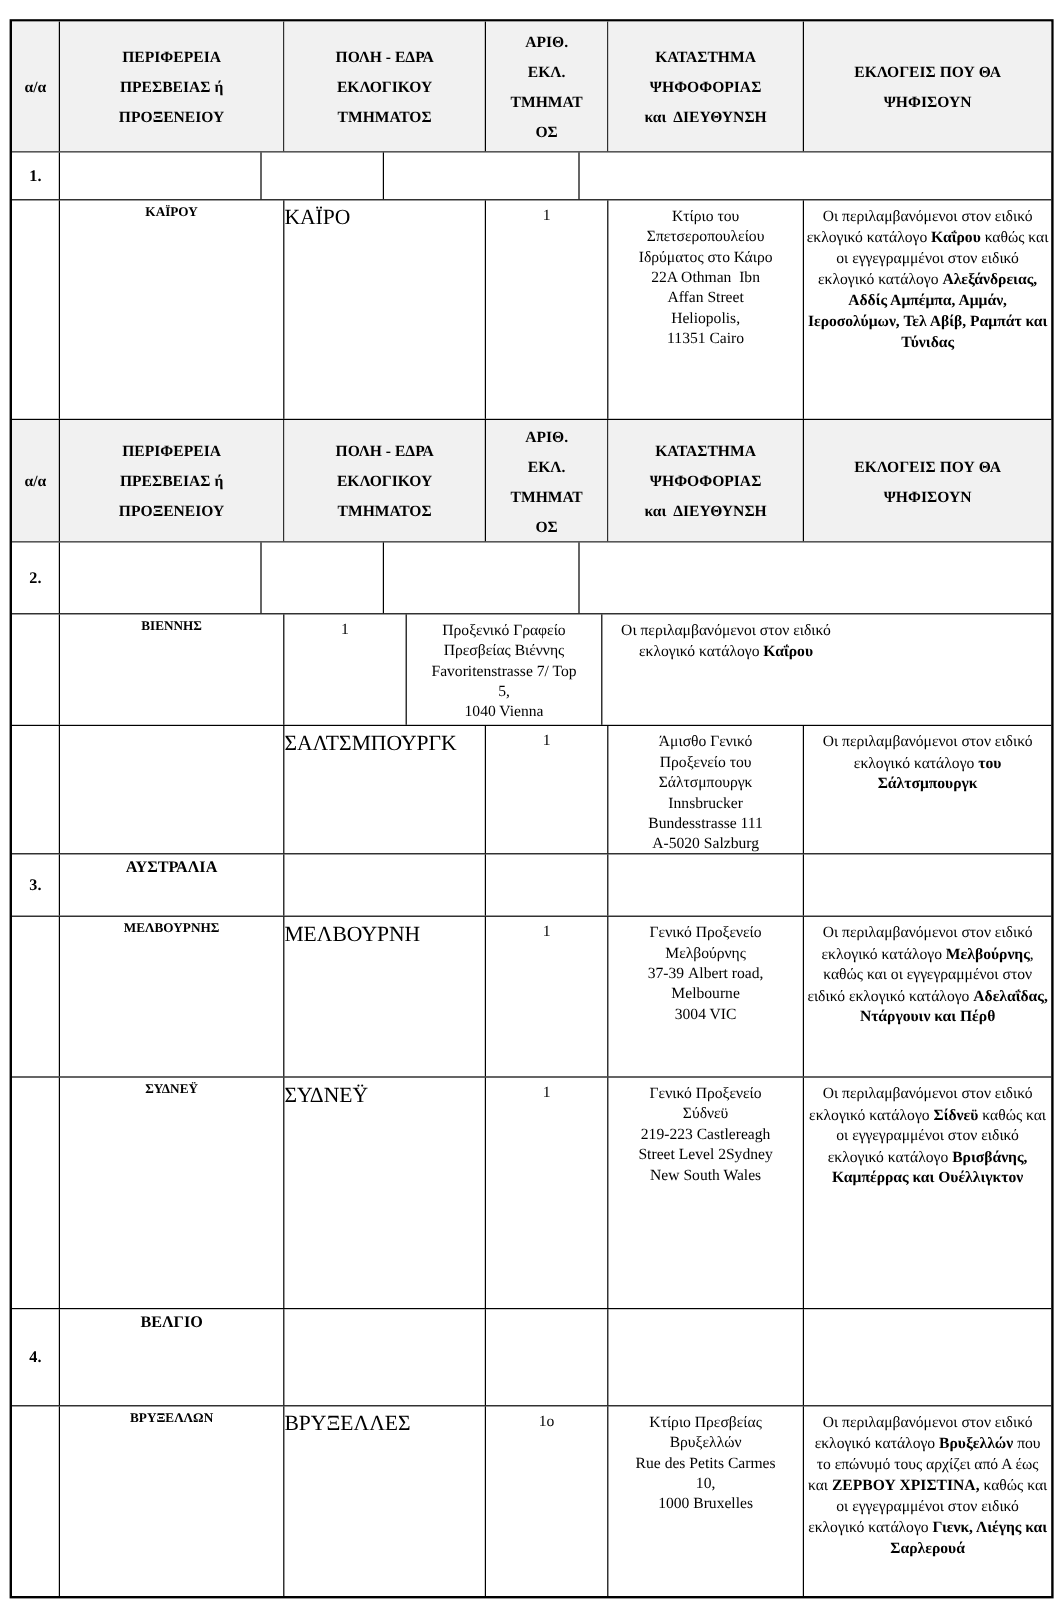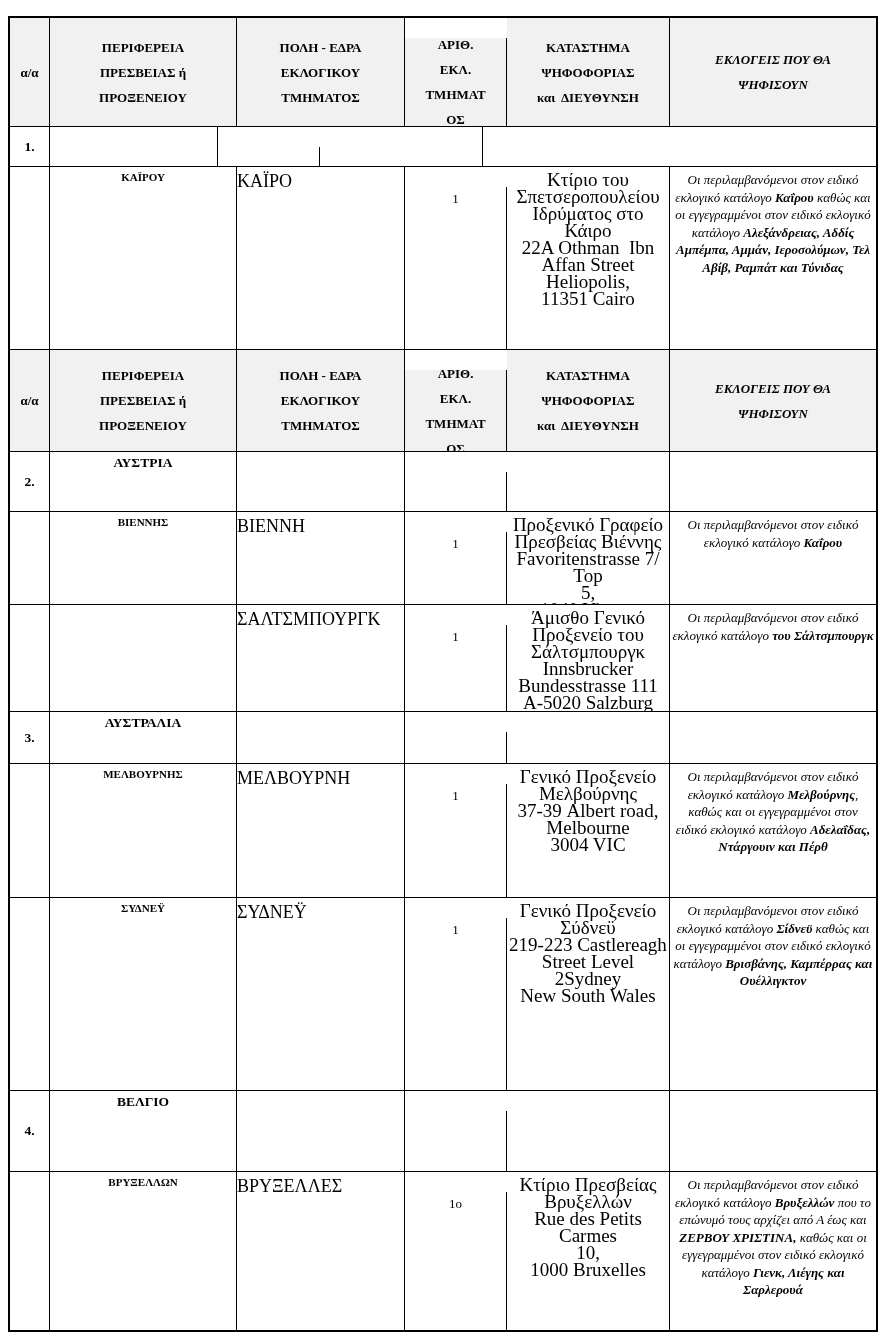--- a/index.html
+++ b/index.html
@@ -30,23 +30,23 @@
   .row.last{border-bottom:none;}
   .cell{
     box-sizing:border-box;
     border-right:1px solid var(--border-color);
     overflow:hidden;
   }
   .cell.c-last{border-right:none;}
   .c1{width:40px;}
   .c2{width:187px;}
   .c3{width:168px;}
-  .c4{width:102px;margin-top:20px;}
+  .c4{width:102px;}
   .c5{width:163px;}
-  .c6{width:206px;font-style:italic;}
+  .c6{width:206px;}
   
   .hc{
     background:var(--header-bg);
     display:flex;
     align-items:center;
     justify-content:center;
     text-align:center;
     font-weight:bold;
     font-size:13px;
     line-height:25px;
@@ -76,21 +76,21 @@
     font-size:18px;
     text-align:left;
     padding-top:4px;
   }
   .deptc{
     font-size:13px;
     text-align:center;
     padding-top:4px;
   }
   .stationc{
-    font-size:19px;
+    font-size:13px;
     line-height:17px;
     text-align:center;
     padding-top:4px;
     white-space:pre-wrap;
   }
   .votersc{
     font-size:13px;
     line-height:17.5px;
     text-align:center;
     padding:4px 2px 0 2px;
@@ -157,31 +157,29 @@
 ΟΣ</div>
     <div class="cell c5 hc">ΚΑΤΑΣΤΗΜΑ
 ΨΗΦΟΦΟΡΙΑΣ
 και  ΔΙΕΥΘΥΝΣΗ</div>
     <div class="cell c6 hc c-last">ΕΚΛΟΓΕΙΣ ΠΟΥ ΘΑ
 ΨΗΦΙΣΟΥΝ</div>
   </div>
 
   <div class="row" style="height:60px">
     <div class="cell c1 numc">2.</div>
-    <div class="cell c2 countryc">ΑΥΣΤΡΙΑ</div>
     <div class="cell c3"></div>
     <div class="cell c4"></div>
     <div class="cell c5"></div>
     <div class="cell c6 c-last"></div>
   </div>
 
   <div class="row" style="height:93px">
     <div class="cell c1"></div>
     <div class="cell c2 regionc">ΒΙΕΝΝΗΣ</div>
-    <div class="cell c3 cityc">ΒΙΕΝΝΗ</div>
     <div class="cell c4 deptc">1</div>
     <div class="cell c5 stationc">Προξενικό Γραφείο
 Πρεσβείας Βιέννης
 Favoritenstrasse 7/ Top
 5,
 1040 Vienna</div>
     <div class="cell c6 votersc c-last"><span>Οι περιλαμβανόμενοι στον ειδικό εκλογικό κατάλογο </span><b>Καΐρου</b></div>
   </div>
 
   <div class="row" style="height:107px">

